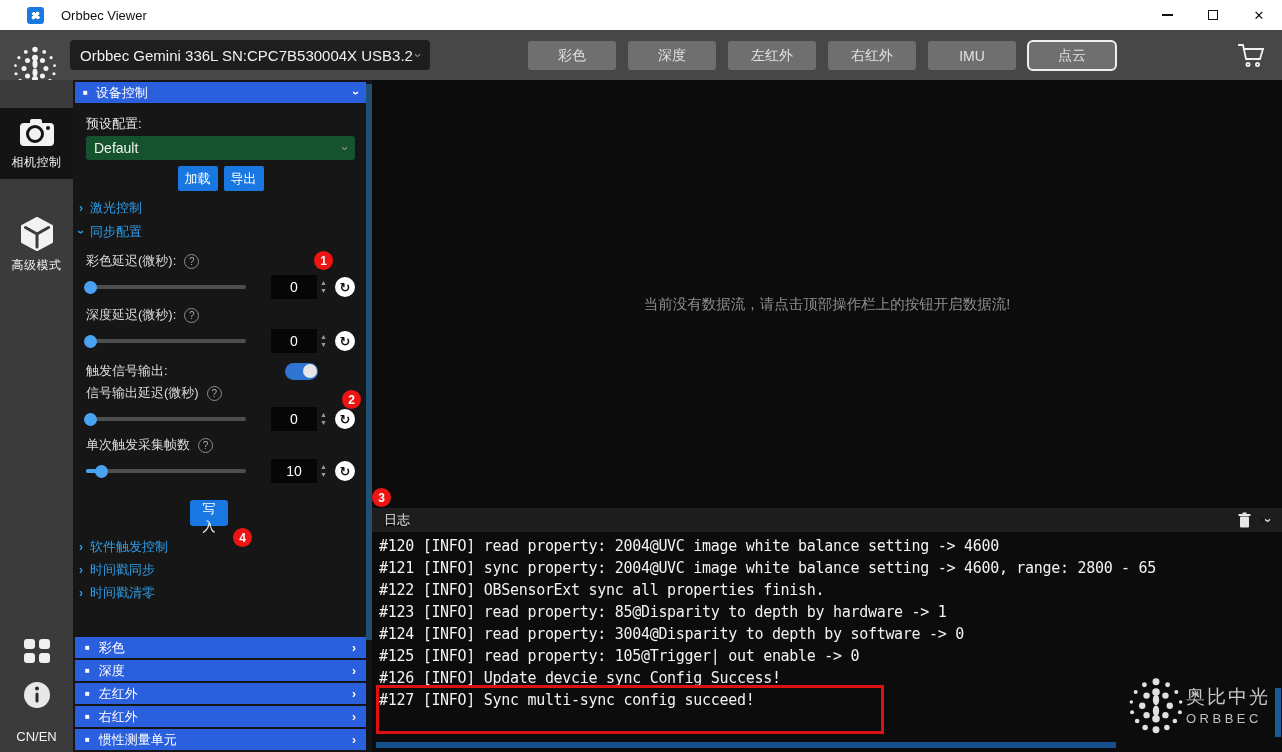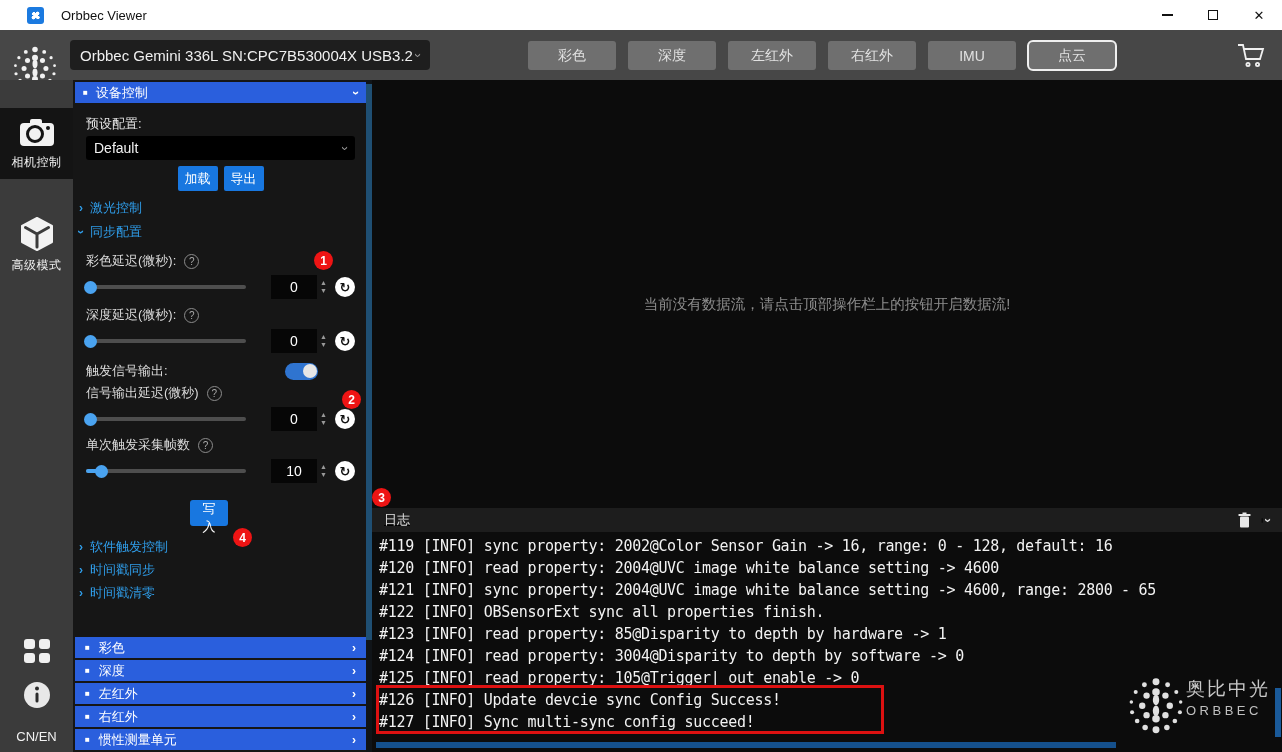--- a/index.html
+++ b/index.html
@@ -54,21 +54,21 @@
   .lang-toggle { color:#f2f2f2; font-size:13px; cursor:pointer; padding-top:4px; }
 
   
   .panel { position:absolute; left:73px; top:80px; width:295px; height:672px; background:#161616;
     color:#dcdcdc; font-size:13px; overflow:hidden; }
   .p-header { margin:2px 2px 0; height:21px; background:#2a5fdd; display:flex; align-items:center;
     color:#fff; cursor:pointer; padding:0 8px; }
   .p-header .bullet { font-size:8px; margin-right:8px; }
   .p-header .hchev { margin-left:auto; transform:rotate(90deg); font-size:12px; font-weight:bold; }
   .p-label { margin:12px 0 0 13px; height:16px; color:#e4e4e4; }
-  .p-select { margin:5px 13px 0; height:24px; background:#000000; border-radius:3px; display:flex;
+  .p-select { margin:5px 13px 0; height:24px; background:#14532d; border-radius:3px; display:flex;
     align-items:center; padding:0 8px; cursor:pointer; color:#f2f2f2; font-size:14px; }
   .btn-row { margin-top:6px; display:flex; justify-content:center; gap:6px; }
   .blue-btn { min-width:34px; height:25px; padding:0 7px; background:#1877e0; color:#fff; border:none;
     border-radius:2px; font-size:13px; font-family:inherit; cursor:pointer; }
   .p-link { display:flex; align-items:center; gap:7px; color:#2f9ce8; padding-left:6px; height:18px;
     cursor:pointer; }
   .p-link .chev { font-weight:bold; font-size:12px; }
   .chev.down { transform:rotate(90deg); }
   .mt8{margin-top:8px;} .mt6{margin-top:6px;} .mt12{margin-top:12px;}
   .mode-row { margin:10px 13px 0; height:24px; display:flex; align-items:center; gap:8px; }
@@ -115,21 +115,21 @@
   .log-icons { margin-left:auto; display:flex; align-items:center; gap:15px; }
   .log-chev { color:#ddd; font-size:13px; font-weight:bold; transform:rotate(90deg); cursor:pointer; }
   .log-body { position:absolute; left:0; top:452px; width:910px; height:214px; overflow:hidden;
     padding:3px 0 0 7px; }
   .log-line { height:22px; line-height:22px; white-space:nowrap; color:#f2f2f2;
     font-family:"DejaVu Sans Mono","Liberation Mono",monospace; font-size:15px; letter-spacing:-0.3px; }
   .hscroll { position:absolute; left:4px; top:662px; width:740px; height:6px; background:#15508c; cursor:pointer; }
   .vscroll { position:absolute; right:1px; top:608px; width:6px; height:49px; background:#1a5a9a; cursor:pointer; }
 
   
-  .watermark { position:absolute; right:12px; top:596px; display:flex; gap:1px;
+  .watermark { position:absolute; right:12px; top:596px; display:flex; align-items:center; gap:1px;
     opacity:0.92; }
   .wm-text { display:flex; flex-direction:column; }
   .wm-cn { color:#d8d8d8; font-size:19px; letter-spacing:2px; }
   .wm-en { color:#d0d0d0; font-size:13px; letter-spacing:3.5px; margin-top:1px; }
 
   
   .ann-badge { position:absolute; width:19px; height:19px; border-radius:50%; background:#ee1414;
     color:#fff; font-size:12px; font-weight:bold; display:flex; align-items:center; justify-content:center;
     z-index:40; }
   .ann-box { position:absolute; left:376px; top:685px; width:508px; height:49px;
@@ -419,21 +419,20 @@
       <svg width="13" height="16" viewBox="0 0 13 16">
         <rect x="2" y="4.5" width="9" height="11" rx="1" fill="#e8e8e8"></rect>
         <rect x="0.5" y="2" width="12" height="2" rx="0.5" fill="#e8e8e8"></rect>
         <rect x="4.5" y="0.5" width="4" height="2" fill="#e8e8e8"></rect>
       </svg>
       <span class="log-chev">›</span>
     </div>
   </div>
 
   <div class="log-body">
-    <div class="log-line">#119 [INFO] sync property: 2002@Color Sensor Gain -&gt; 16, range: 0 - 128, default: 16</div>
     <div class="log-line">#120 [INFO] read property: 2004@UVC image white balance setting -&gt; 4600</div>
     <div class="log-line">#121 [INFO] sync property: 2004@UVC image white balance setting -&gt; 4600, range: 2800 - 65</div>
     <div class="log-line">#122 [INFO] OBSensorExt sync all properties finish.</div>
     <div class="log-line">#123 [INFO] read property: 85@Disparity to depth by hardware -&gt; 1</div>
     <div class="log-line">#124 [INFO] read property: 3004@Disparity to depth by software -&gt; 0</div>
     <div class="log-line">#125 [INFO] read property: 105@Trigger| out enable -&gt; 0</div>
     <div class="log-line">#126 [INFO] Update devcie sync Config Success!</div>
     <div class="log-line">#127 [INFO] Sync multi-sync config succeed!</div>
   </div>
 

